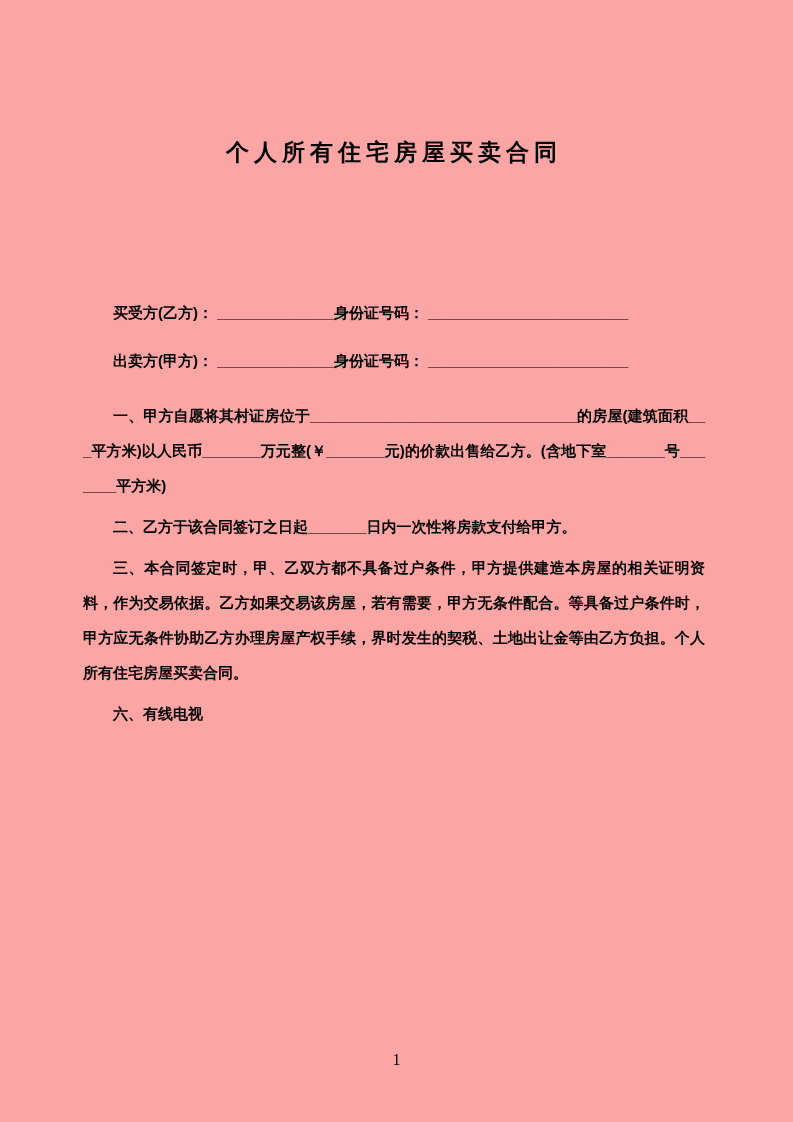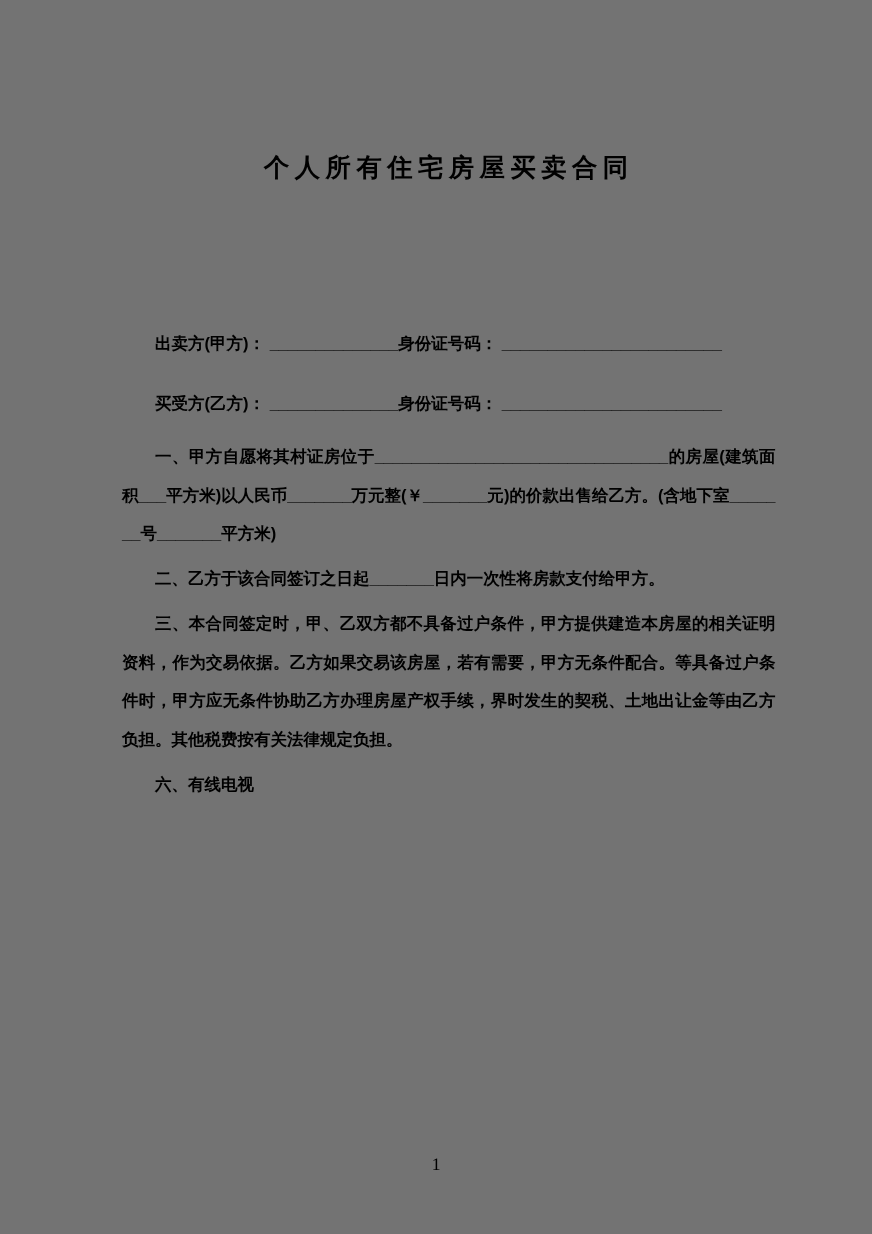--- a/index.html
+++ b/index.html
@@ -5,23 +5,23 @@
   html, body {
     margin: 0;
     padding: 0;
     background: #ffffff;
   }
   .page {
     position: relative;
     width: 793px;
     height: 1122px;
     margin: 0 auto;
-    background: #737373;
+    background: #fca5a5;
     box-sizing: border-box;
-    padding: 138px 88px 0 111px;
+    padding: 138px 88px 0 83px;
     font-family: "Liberation Sans", sans-serif;
     color: #000000;
     overflow: hidden;
   }
   .doc-title {
     margin: 0 0 129px 0;
     font-size: 23px;
     line-height: 28px;
     font-weight: bold;
     text-align: center;
@@ -54,30 +54,30 @@
     line-height: 20px;
   }
 </style>
 </head>
 <body>
 
 <div class="page">
 
   <h1 class="doc-title">个人所有住宅房屋买卖合同</h1>
 
+  <p class="para party-line-2">买受方(乙方)： ______________身份证号码： ________________________</p>
+
   <p class="para party-line-1">出卖方(甲方)： ______________身份证号码： ________________________</p>
-
-  <p class="para party-line-2">买受方(乙方)： ______________身份证号码： ________________________</p>
 
 
   <p class="para">一、甲方自愿将其村证房位于________________________________的房屋(建筑面积___平方米)以人民币_______万元整(￥_______元)的价款出售给乙方。(含地下室_______号_______平方米)</p>
 
   <p class="para">二、乙方于该合同签订之日起_______日内一次性将房款支付给甲方。</p>
 
-  <p class="para">三、本合同签定时，甲、乙双方都不具备过户条件，甲方提供建造本房屋的相关证明资料，作为交易依据。乙方如果交易该房屋，若有需要，甲方无条件配合。等具备过户条件时，甲方应无条件协助乙方办理房屋产权手续，界时发生的契税、土地出让金等由乙方负担。其他税费按有关法律规定负担。</p>
+  <p class="para">三、本合同签定时，甲、乙双方都不具备过户条件，甲方提供建造本房屋的相关证明资料，作为交易依据。乙方如果交易该房屋，若有需要，甲方无条件配合。等具备过户条件时，甲方应无条件协助乙方办理房屋产权手续，界时发生的契税、土地出让金等由乙方负担。个人所有住宅房屋买卖合同。</p>
 
 
 
   <p class="para">六、有线电视</p>
 
   <div class="page-number">1</div>
 
 </div>
 
 </body></html>

